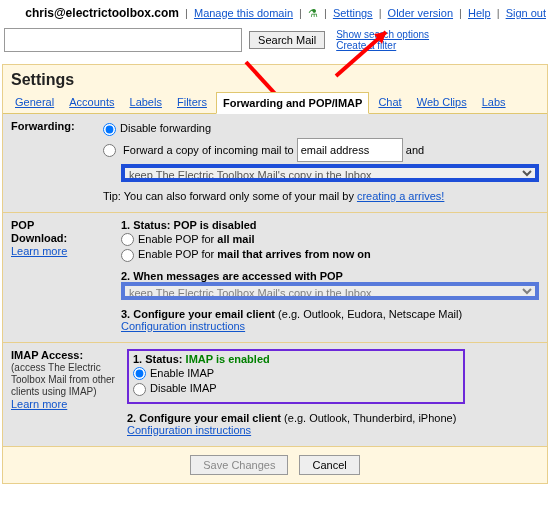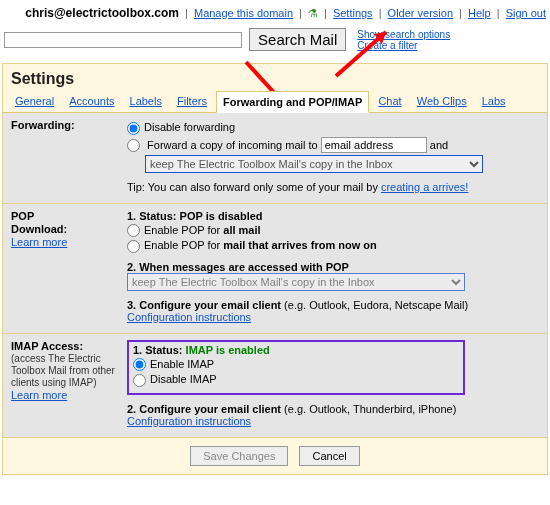--- a/index.html
+++ b/index.html
@@ -3,39 +3,39 @@
 <meta charset="utf-8">
 <style>
 * { box-sizing: border-box; }
 body { margin: 0; font-family: Arial, sans-serif; font-size: 11px; background: #fff; color: #000; width: 550px; }
 a { color: #1155cc; text-decoration: underline; cursor: pointer; }
 .top-bar { padding: 6px 4px 4px 4px; text-align: right; white-space: nowrap; }
 .top-bar b { font-size: 12px; }
 .top-bar .sep { color: #666; margin: 0 3px; }
 .search-row { padding: 4px 4px 10px 4px; }
 .search-input { width: 238px; height: 20px; border: 1px solid #999; vertical-align: middle; font-size: 12px; padding-left: 3px; }
-.search-btn { border: 1px solid #888; background: #eee; padding: 2px 8px; font-size: 15px; vertical-align: middle; margin-left: 4px; }
+.search-btn { border: 1px solid #888; background: #eee; padding: 2px 8px; font-size: 11px; vertical-align: middle; margin-left: 4px; }
 .search-side { display: inline-block; vertical-align: middle; margin-left: 8px; line-height: 11px; }
 .search-side a { font-size: 10px; }
 .settings-box { border: 1px solid #e8cf8c; background: #fff7e0; margin: 2px; }
 .settings-title { font-size: 16px; font-weight: bold; padding: 6px 8px 0 8px; color: #222; }
 .tab-row { padding: 2px 6px 0 6px; border-bottom: 1px solid #e0c770; }
 .tab { display: inline-block; padding: 4px 6px; font-size: 11px; color: #1155cc; text-decoration: underline; cursor: pointer; }
 .tab.active { background: #fff; border: 1px solid #e0c770; border-bottom: 1px solid #fff; position: relative; top: 1px; color: #000; font-weight: bold; text-decoration: none; }
 .section { padding: 6px 8px 10px 8px; border-bottom: 1px solid #e8cf8c; }
 .section:last-of-type { border-bottom: none; }
 .row { display: flex; }
 .label-col { width: 116px; font-weight: bold; }
 .label-col .ln { display:block; line-height:13px;}
 .label-col .sub { font-weight: normal; font-size: 10px; color: #333; line-height: 12px; display:block;}
 .content-col { flex: 1; }
 .radio-line { margin: 2px 0; }
 input[type=radio] { margin: 0 4px 0 0; vertical-align: middle; }
-input[type=text] { border: 1px solid #999; font-size: 11px; padding: 1px 3px; height: 16px;}
-select { width: 338px; font-size: 11px; border: 1px solid #1d4ed8; background: #efefef; color: #555; height: 18px;}
+input[type=text] { border: 1px solid #999; font-size: 11px; padding: 1px 3px; height: 24px;}
+select { width: 418px; font-size: 11px; border: 4px solid #1d4ed8; background: #efefef; color: #555; height: 18px;}
 .tip { margin-top: 8px; }
 .subheading { font-weight: bold; margin-top: 8px; }
 .green { color: #008000; font-weight: bold; }
 .highlight-box { border: 2px solid #6d28d9; padding: 2px 4px 4px 4px; width: 338px; }
 .footer-btns { text-align: center; padding: 8px 0; border-top: 1px solid #e8cf8c; background: #fff7e0;}
 .footer-btns button { border: 1px solid #999; background: #eee; padding: 3px 12px; font-size: 11px; margin: 0 4px; }
 .footer-btns button[disabled] { color: #888; }
 .arrow1 { position: absolute; top: 28px; left: 330px; pointer-events: none; }
 .arrow2 { position: absolute; top: 58px; left: 240px; pointer-events: none; }
 .gicon { color: #2a8a2a; font-size: 11px; }

